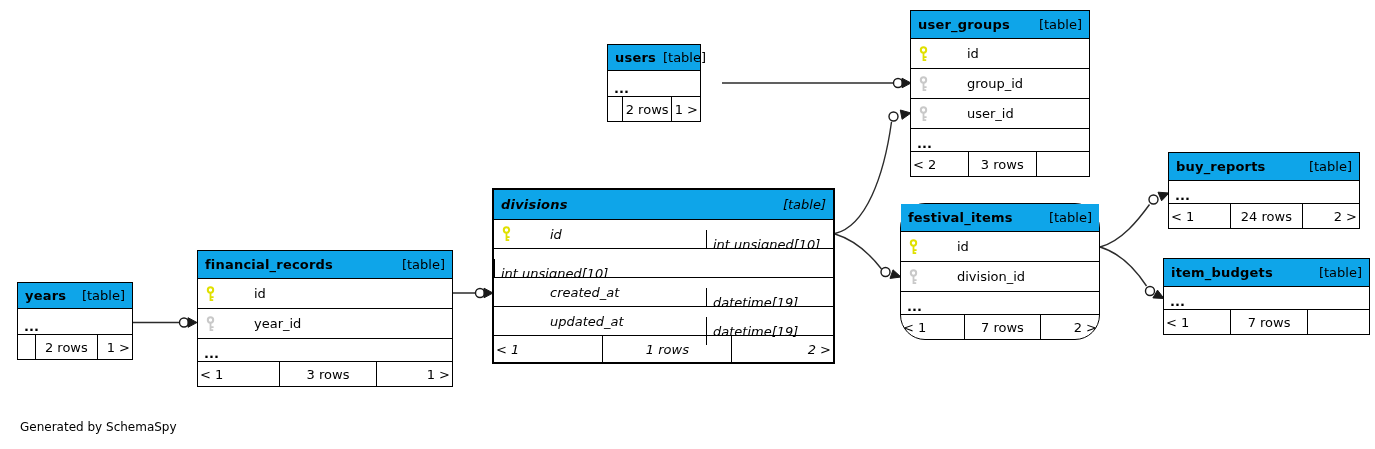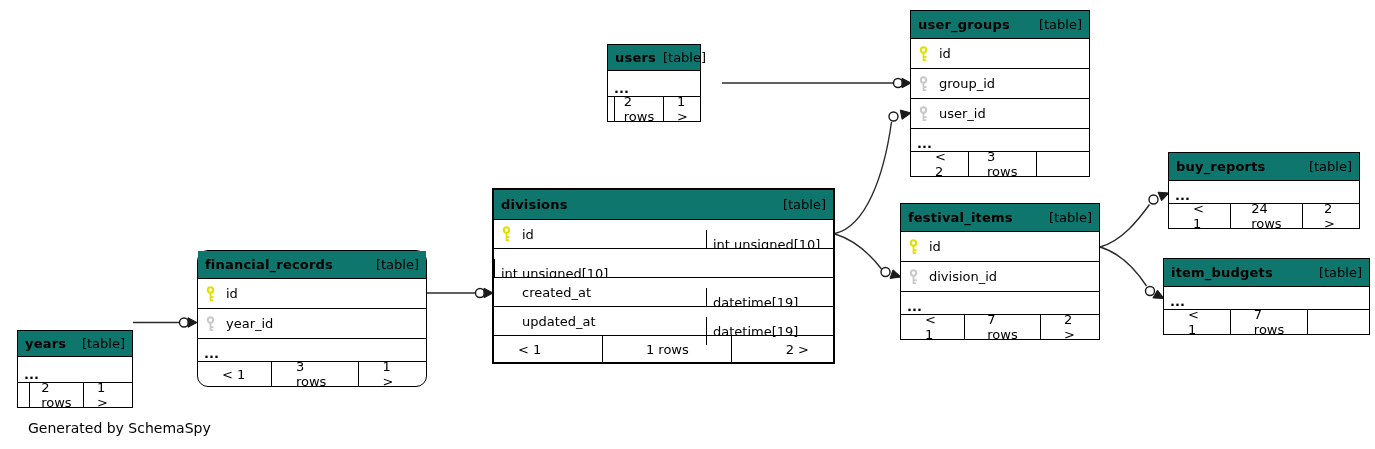--- a/index.html
+++ b/index.html
@@ -13,69 +13,69 @@
   svg.rels { position: absolute; left: 0; top: 0; }
   svg.rels path.rline { fill: none; stroke: #2b2b2b; stroke-width: 1.4; }
   svg.rels circle.rdot { fill: #ffffff; stroke: #1a1a1a; stroke-width: 1.4; }
   svg.rels polygon.rarrow { fill: #1a1a1a; stroke: #1a1a1a; }
 
   .tbl {
     position: absolute; background: #ffffff;
     border: 1px solid #000; font-size: 13px;
     display: flex; flex-direction: column;
   }
-  .tbl.main { border-width: 2px; }
+  .tbl.main { border-width: 2px; font-style: italic; }
   .thdr {
-    background: #0f766e; border-bottom: 1px solid #000;
+    background: #0ea5e9; border-bottom: 1px solid #000;
     height: 28px; display: flex; align-items: center;
     justify-content: space-between; padding: 0 7px; flex: none;
   }
   .tname { font-weight: bold; letter-spacing: .2px; }
   .ttag { margin-left: 7px; }
   .trow {
     height: 30px; border-bottom: 1px solid #000;
     display: flex; align-items: center; flex: none; background: #fff;
   }
-  .cl { display: flex; align-items: center; flex: 1; height: 100%; padding-left: 7px; }
+  .cl { display: flex; align-items: center; flex: 1; height: 100%; padding-left: 7px; gap: 28px; }
   .kicon { width: 21px; display: inline-flex; align-items: center; justify-content: flex-start; flex: none; }
   .kicon svg { display: block; }
   .pk { color: #e0e000; }
   .fk { color: #c9c9c9; }
   .cname { white-space: nowrap; }
   .ct {
     border-left: 1px solid #000; width: 127px; height: 100%;
     display: flex; align-items: center; padding: 0 6px; flex: none; white-space: nowrap; margin-top: 20px;
   }
   .ell { height: 23px; border-bottom: 1px solid #000; padding-left: 6px;
          display: flex; align-items: flex-end; line-height: 14px; font-weight: bold; }
   .tfoot { height: 24px; display: flex; flex: none; }
-  .fc { display: flex; align-items: center; padding: 0 24px; overflow: hidden; }
+  .fc { display: flex; align-items: center; padding: 0 2px; overflow: hidden; }
   .fl { width: 32%; }
   .fm { width: 38%; border-left: 1px solid #000; justify-content: center; }
   .fr { width: 30%; border-left: 1px solid #000; justify-content: flex-end; }
   .sm .fl { width: 15%; padding: 0 3px; }
   .sm .fm { width: 54%; }
   .sm .fr { width: 31%; }
   .sm .thdr { height: 26px; }
   .sm .ell { height: 26px; }
 
   
-  #t-years            { left: 17px;   top: 282px; width: 116px; margin-top: 48px; }
-  #t-financial_records{ left: 197px;  top: 250px; width: 230px; border-radius: 11px; }
+  #t-years            { left: 17px;   top: 282px; width: 116px; }
+  #t-financial_records{ left: 197px;  top: 250px; width: 256px; }
   #t-divisions        { left: 492px;  top: 188px; width: 343px; }
   #t-divisions .thdr  { height: 30px; }
   #t-divisions .trow  { height: 29px; }
   #t-divisions .tfoot { height: 26px; }
   #t-users            { left: 607px;  top: 44px;  width: 94px; }
   #t-user_groups      { left: 910px;  top: 10px;  width: 180px; }
-  #t-festival_items   { left: 900px;  top: 203px; width: 200px; }
+  #t-festival_items   { left: 900px;  top: 203px; width: 200px; border-radius: 25px; }
   #t-buy_reports      { left: 1168px; top: 152px; width: 192px; }
   #t-item_budgets     { left: 1163px; top: 258px; width: 207px; }
 
-  .note { position: absolute; left: 28px; top: 420px; font-size: 14px; }
+  .note { position: absolute; left: 20px; top: 420px; font-size: 12px; }
 </style>
 </head>
 <body>
 
 <div class="canvas">
 
   <svg class="rels" width="1375" height="449" viewBox="0 0 1375 449">
 
     <g>
       <path class="rline" d="M133,322.5 L179.5,322.5"></path>

